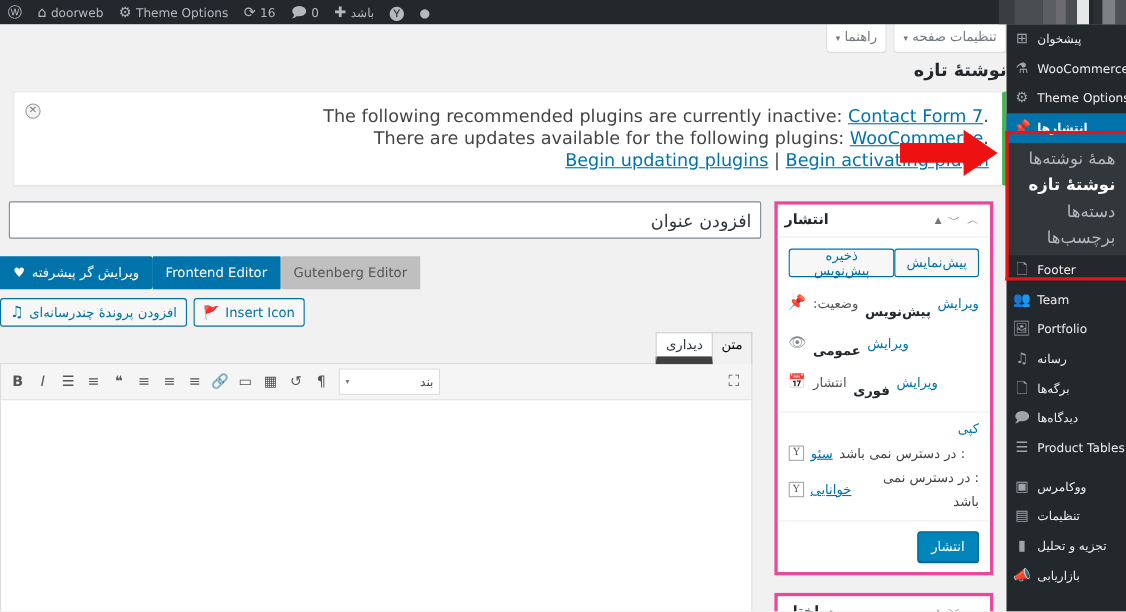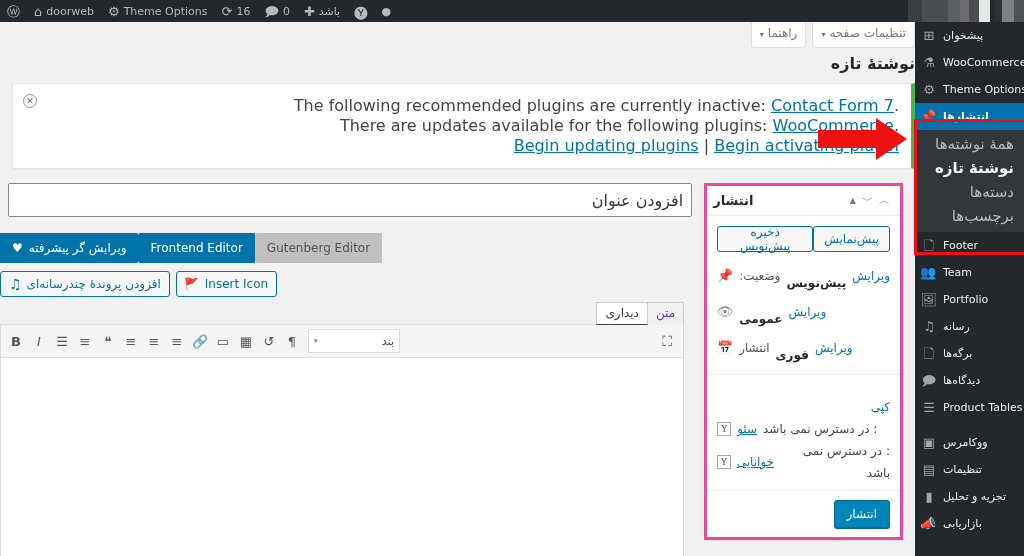--- a/index.html
+++ b/index.html
@@ -152,24 +152,24 @@
   }
 
   
   .wp-editor-wrap { margin: 4px 8px 0 0; }
   .wp-editor-tabs {
     display: flex; flex-direction: row; justify-content: flex-start;
     padding-left: 0;
   }
   .etab {
     background: #f1f1f1; border: 1px solid #ccc; border-bottom: none;
-    font-size: 12px; padding: 3px 8px 4px 8px; color: #6d28d9;
+    font-size: 12px; padding: 3px 8px 4px 8px; color: #000000;
     margin-left: -1px; position: relative; top: 1px;
   }
-  .etab.active { background: #fff; color: #32373c; border-bottom: 1px solid #404040; }
+  .etab.active { background: #fff; color: #32373c; border-bottom: 7px solid #404040; }
 
   .mce-toolbar {
     background: #f5f5f5; border: 1px solid #ddd;
     display: flex; flex-direction: row; align-items: center;
     justify-content: space-between; height: 34px; padding: 0 4px;
   }
   .mce-group { display: flex; flex-direction: row-reverse; align-items: center; gap: 1px; }
   .mce-btn {
     width: 22px; height: 24px; display: flex; align-items: center;
     justify-content: center; font-size: 13px; color: #555;
@@ -217,21 +217,21 @@
   .misc-list { padding: 0 10px 8px 10px; }
   .misc-row {
     display: flex; flex-direction: row-reverse; align-items: center;
     gap: 6px; font-size: 12px; color: #555; line-height: 22px;
     justify-content: flex-start;
   }
   .misc-row .mrico { color: #82878c; font-size: 13px; width: 16px; text-align: center; }
   .misc-row b { color: #23282d; margin-top: 14px; }
   .misc-row a { color: #0073aa; text-decoration: none; }
 
-  .copy-sec { border-top: 1px solid #eee; padding: 25px 10px 6px 10px; }
+  .copy-sec { border-top: 1px solid #eee; padding: 8px 10px 6px 10px; }
   .copy-head { text-align: right; color: #0073aa; font-size: 12px; padding-bottom: 4px; }
   .yoast-row {
     display: flex; flex-direction: row-reverse; align-items: center;
     gap: 6px; font-size: 12px; color: #444; line-height: 22px;
   }
   .yoast-badge {
     width: 14px; height: 14px; border: 1px solid #a4a9ad; color: #555;
     font-size: 9px; line-height: 12px; text-align: center;
     font-family: "DejaVu Serif", "Liberation Serif", serif;
   }

